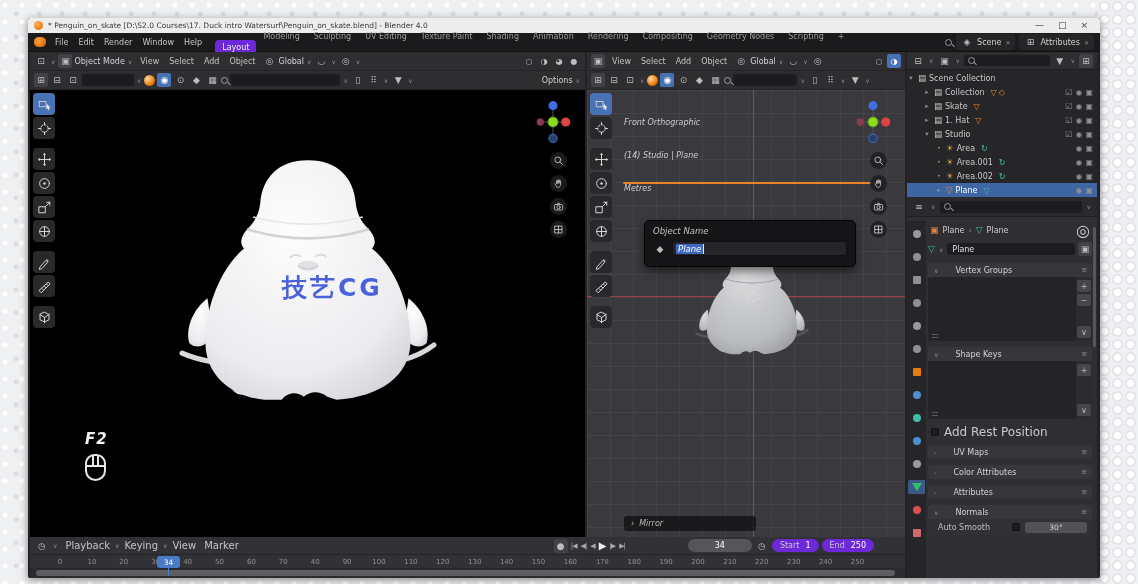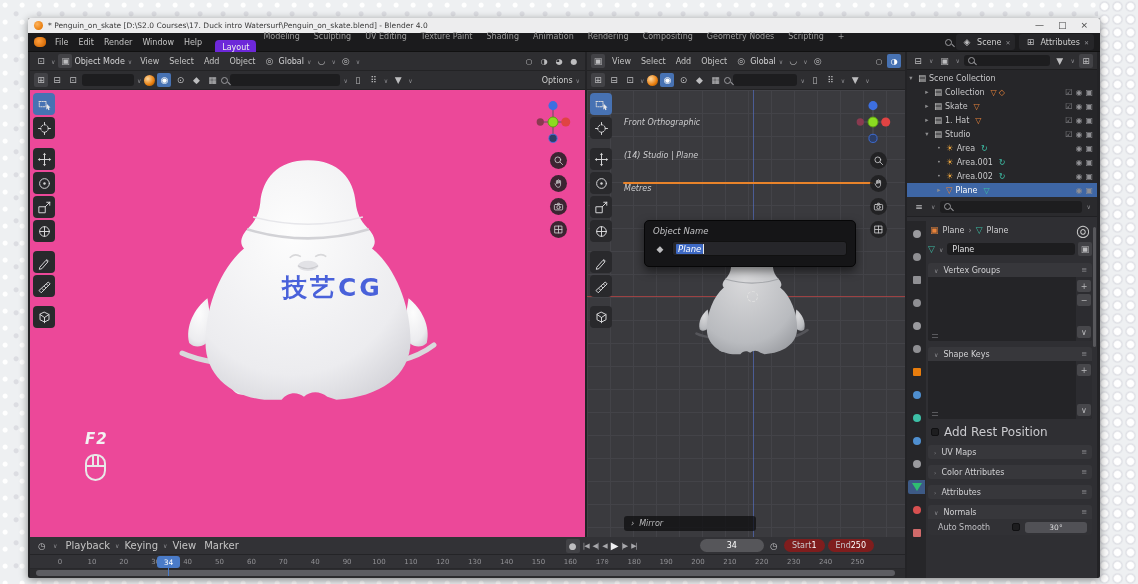--- a/index.html
+++ b/index.html
@@ -54,21 +54,21 @@
   .vp-menus { display:flex; }
   .shade-dots { margin-left:auto; display:flex; gap:1px; }
   .shade-dots .ib { font-size:8px; }
   .options-lbl { font-size:8px; color:#cfcfcf; white-space:nowrap; }
   .ball { width:11px; height:11px; border-radius:50%; background:radial-gradient(circle at 35% 35%, #ffd9a0, #e87d0d 60%, #7a4104); flex:none; }
   
   .vp { position:absolute; top:34px; }
   .vpL { left:2px; width:555px; height:485px; }
   .vpR { left:559px; width:318px; height:485px; }
   .canvas { position:relative; width:100%; height:447px; overflow:hidden;font-style:italic; }
-  .canvasL { background:#ec4899;padding-left:40px; }
+  .canvasL { background:#000000;padding-left:40px; }
   .canvasR {
     background-color:#3a3a3e;
     background-image:linear-gradient(#434348 1px, transparent 1px), linear-gradient(90deg,#434348 1px, transparent 1px);
     background-size:23px 23px;
   }
   .toolcol { position:absolute; left:3px; top:3px; display:flex; flex-direction:column; gap:2px; }
   .tool-btn { width:22px; height:22px; background:#29292c; border-radius:4px; display:flex; align-items:center; justify-content:center; }
   .tool-btn svg { width:15px; height:15px; }
   .tool-btn.active { background:#4772b3; }
   .tool-btn.grp { margin-top:7px; }
@@ -125,21 +125,21 @@
   .pshape.circle { width:8px; height:8px; border-radius:50%; }
   .pshape.square { width:8px; height:8px; border-radius:1px; }
   .pshape.triangle { width:0; height:0; border-left:5px solid transparent; border-right:5px solid transparent; border-top-width:8px; border-top-style:solid; }
   .pr-content { position:absolute; left:21px; right:5px; top:22px; display:flex; flex-direction:column; }
   .pr-scroll { position:absolute; right:1px; top:30px; width:3px; height:120px; background:#57575b; border-radius:2px; }
   .bc-row { height:16px; display:flex; align-items:center; gap:4px; margin-top:3px; padding:0 2px; }
   .bc-row .t { font-size:8px; color:#cfcfd1; }
   .bc-sep { font-size:8px; color:#8a8a8e; }
   .name-row { height:16px; display:flex; align-items:center; gap:3px; margin-top:3px; }
   .name-row .field { flex:1; display:flex; align-items:center; padding:0 5px; font-size:8px; color:#e2e2e4; }
-  .sec-head { height:14px; display:flex; align-items:center; gap:4px; background:#37373b; border-radius:3px 3px 0 0; padding:0 5px; margin-top:6px; }
+  .sec-head { height:14px; display:flex; align-items:center; gap:16px; background:#37373b; border-radius:3px 3px 0 0; padding:0 5px; margin-top:6px; }
   .sec-head.closed { border-radius:3px; }
   .sec-head .st { font-size:8px; color:#d2d2d4; flex:1; white-space:nowrap; }
   .sec-head .hmenu { font-size:7px; color:#8d8d91; }
   .listbox { background:#242427; border-radius:0 0 3px 3px; display:flex; }
   .listbox .lb-main { flex:1; background:#242427; border-radius:0 0 0 3px; position:relative; }
   .lb-handle { position:absolute; left:4px; bottom:3px; width:6px; height:4px; border-top:1px solid #5a5a5e; border-bottom:1px solid #5a5a5e; }
   .lb-side { width:16px; display:flex; flex-direction:column; align-items:center; gap:2px; padding:3px 0; background:#2c2c30; border-radius:0 0 3px 0; }
   .lb-side .ib { width:12px; height:12px; background:#47474b; font-size:8px; }
   .cb-row { height:14px; display:flex; align-items:center; gap:5px; margin-top:6px; padding:0 3px; }
   .cb { width:8px; height:8px; background:#1d1d1f; border:1px solid #101012; border-radius:2px; flex:none; }
@@ -151,21 +151,21 @@
   .timeline { position:absolute; left:2px; top:519px; width:875px; height:41px; background:#2c2c2f; }
   .tl-head { height:18px; background:#323236; border-bottom:1px solid #242427; display:flex; align-items:center; gap:3px; padding:0 5px; }
   .tl-menus { display:flex; align-items:center; }
   .tl-menus .menu-item { font-size:10px; padding:2px 4px; }
   .tl-spacer { flex:1; }
   .pb-cluster { display:flex; align-items:center; gap:4px; }
   .pb-btn { font-size:7px; color:#a8a8ac; letter-spacing:-1px; }
   .pb-btn.play { font-size:10px; color:#f0f0f2; }
   .frame-field { width:64px; height:13px; background:#56565a; border-radius:7px; display:flex; align-items:center; justify-content:center;
                  font-size:8px; color:#fff; margin-left:60px; }
-  .se-field { height:13px; background:#7f1d1d; border-radius:7px; display:flex; align-items:center; padding:0 8px; }
+  .se-field { height:13px; background:#6d28d9; border-radius:7px; display:flex; align-items:center; gap:6px; padding:0 8px; }
   .se-field .sl { font-size:8px; color:#c9c9cd; } .se-field .sv { font-size:8px; color:#fff; }
   .ruler { position:relative; height:14px; background:#323236; border-bottom:1px solid #28282b; }
   .tick { position:absolute; top:3px; transform:translateX(-50%); font-size:7px; color:#919195; }
   .playhead { position:absolute; top:1px; width:23px; height:12px; background:#4a7bc8; border-radius:3px;
               display:flex; align-items:center; justify-content:center; font-size:7.5px; color:#fff; z-index:2; }
   .playhead::after { content:""; position:absolute; top:12px; left:50%; width:1px; height:8px; background:#4a7bc8; }
   .tl-scroll { position:absolute; left:6px; right:10px; bottom:2px; height:6px; background:#5d5d62; border-radius:3px; }
   
   .watermark { position:absolute; left:282px; top:271px; width:556px; display:flex; justify-content:space-between; align-items:center;
                z-index:40; pointer-events:none; color:#3b55d8; opacity:.92; }

